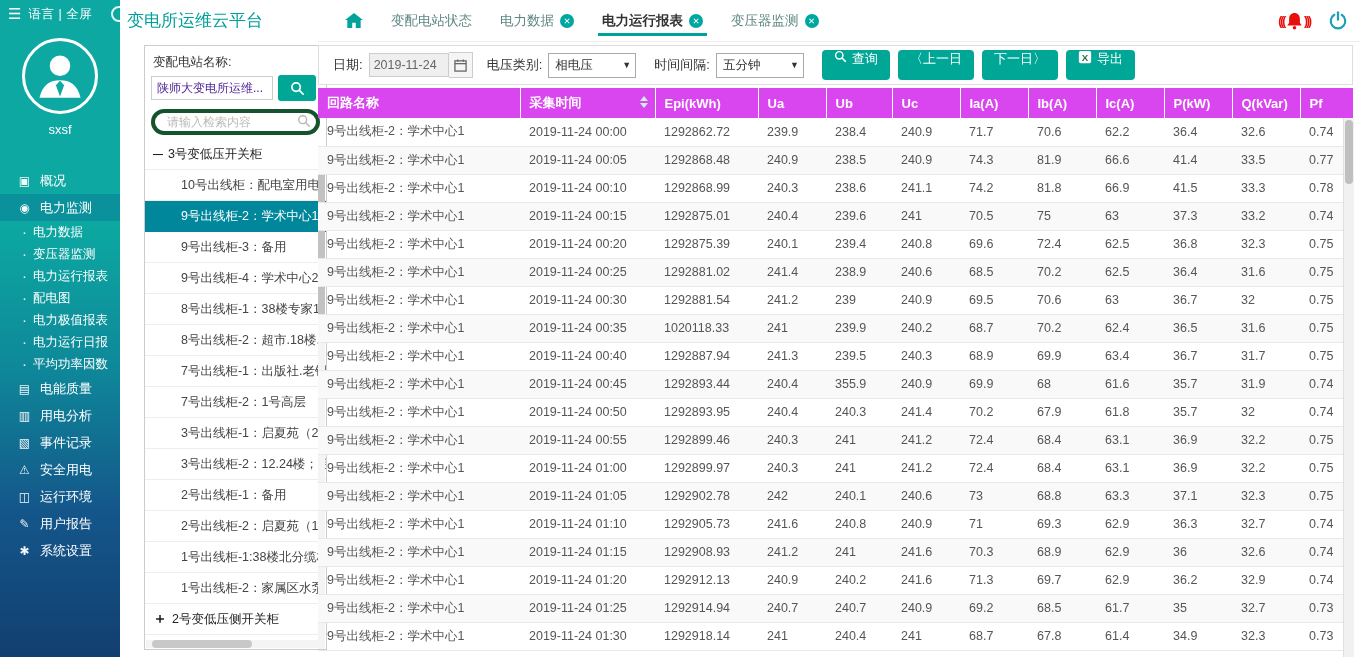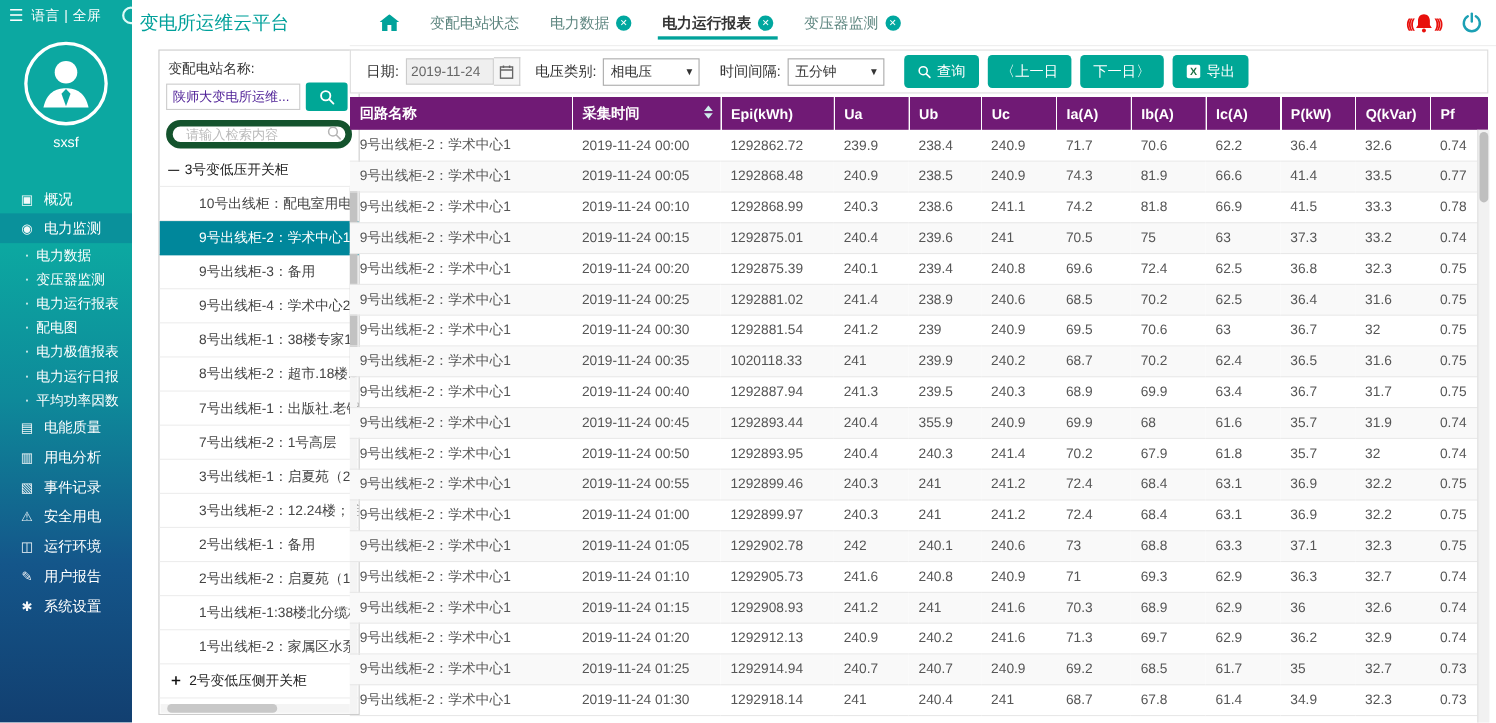--- a/index.html
+++ b/index.html
@@ -26,21 +26,21 @@
   
   .app-title{position:absolute;left:127px;top:9px;font-size:17px;color:#00A09A;white-space:nowrap;}
 
   
   .station-panel{position:absolute;left:144px;top:45px;width:183px;height:605px;border:1px solid #ccc;background:#fff;box-sizing:border-box;overflow:hidden;}
   .sp-label{font-size:12.5px;color:#333;padding:8px 8px 4px 8px;}
   .sp-row{display:flex;align-items:center;padding:0 6px;gap:5px;}
   .sp-input{width:122px;height:24px;border:1px solid #ccc;font-size:12px;color:#4c1d95;padding:0 5px;box-sizing:border-box;}
   .sp-search-btn{width:38px;height:26px;background:#00A796;border:none;border-radius:3px;cursor:pointer;display:flex;align-items:center;justify-content:center;}
   .sp-quick{position:relative;margin:8px 6px 4px 6px;}
-  .sp-quick-input{width:100%;height:26px;border:6px solid #14532d;border-radius:13px;font-size:12px;color:#555;padding:0 26px 0 12px;box-sizing:border-box;}
+  .sp-quick-input{width:100%;height:26px;border:4px solid #14532d;border-radius:13px;font-size:12px;color:#555;padding:0 26px 0 12px;box-sizing:border-box;}
   .sp-quick-input::placeholder{color:#bbb;}
   .sp-quick-icon{position:absolute;right:9px;top:5px;}
   .tree{margin-top:4px;}
   .tree-row{height:30px;display:flex;align-items:center;font-size:12.5px;color:#444;border-bottom:1px solid #ededed;white-space:nowrap;overflow:hidden;cursor:pointer;}
   .tree-group{padding-left:8px;color:#222;}
   .tree-toggle{font-weight:bold;font-size:14px;margin-right:5px;color:#111;}
   .tree-item{padding-left:36px;}
   .tree-row.selected{background:#00879B;color:#fff;border-bottom-color:#00879B;}
   .tree-vscroll{position:absolute;right:1px;top:122px;width:7px;height:520px;background:#f4f4f4;}
   .tree-vthumb{position:absolute;left:0;top:0;width:7px;height:175px;background:#c2c2c2;border-radius:3px;}
@@ -61,26 +61,26 @@
   .power-btn{cursor:pointer;display:flex;align-items:center;}
 
   
   .filterbar{position:absolute;left:318px;top:45px;width:1035px;height:40px;border:1px solid #ddd;background:#fff;box-sizing:border-box;display:flex;align-items:center;padding-left:14px;}
   .f-label{font-size:13px;color:#333;margin-right:6px;white-space:nowrap;}
   .date-input{width:80px;height:24px;border:1px solid #ccc;background:#efefef;color:#666;font-size:12.5px;padding:0 4px;box-sizing:border-box;}
   .cal-btn{width:24px;height:26px;border:1px solid #ccc;background:#f5f5f5;border-left:none;cursor:pointer;display:flex;align-items:center;justify-content:center;padding:0;}
   .sel{position:relative;width:88px;height:25px;border:1px solid #aaa;background:#fff;font-size:12.5px;color:#333;display:flex;align-items:center;padding:0 18px 0 6px;box-sizing:border-box;cursor:pointer;margin-right:18px;white-space:nowrap;}
   .sel .caret{position:absolute;right:4px;top:6px;font-size:9px;color:#333;}
   .gap{width:14px;}
-  .btn{height:30px;background:#00A796;color:#fff;border:none;border-radius:4px;font-size:13px;padding:0 12px;margin-right:8px;cursor:pointer;display:flex;align-items:center;gap:5px;white-space:nowrap;font-family:inherit;}
+  .btn{height:30px;background:#00A796;color:#fff;border:none;border-radius:4px;font-size:13px;padding:0 12px;margin-right:8px;cursor:pointer;display:flex;align-items:flex-start;gap:5px;white-space:nowrap;font-family:inherit;}
 
   
   .table-wrap{position:absolute;left:318px;top:88px;width:1035px;height:562px;}
   table.data{border-collapse:collapse;table-layout:fixed;width:1035px;}
-  table.data th{background:#701a75;color:#fff;font-size:13px;font-weight:bold;text-align:left;height:30px;padding:0 0 0 9px;border-right:1px solid rgba(255,255,255,.9);position:relative;white-space:nowrap;overflow:hidden;box-sizing:border-box;}
+  table.data th{background:#d946ef;color:#fff;font-size:13px;font-weight:bold;text-align:left;height:30px;padding:0 0 0 9px;border-right:1px solid rgba(255,255,255,.9);position:relative;white-space:nowrap;overflow:hidden;box-sizing:border-box;}
   table.data td{font-size:12.5px;color:#555;height:28px;padding:0 0 0 9px;border-bottom:1px solid #e8e8e8;white-space:nowrap;overflow:hidden;box-sizing:border-box;}
   table.data tr:nth-child(even) td{background:#f9f9f9;}
   .sort-wrap{position:absolute;right:7px;top:8px;display:flex;flex-direction:column;gap:2px;cursor:pointer;}
   .sort-up{width:0;height:0;border-left:4px solid transparent;border-right:4px solid transparent;border-bottom:5px solid #cfeceb;}
   .sort-down{width:0;height:0;border-left:4px solid transparent;border-right:4px solid transparent;border-top:5px solid #cfeceb;}
   .tbl-vscroll{position:absolute;right:-1px;top:30px;bottom:-12px;width:10px;background:#f1f1f1;border-left:1px solid #e0e0e0;}
   .tbl-vthumb{position:absolute;left:1px;top:2px;width:8px;height:64px;background:#bfbfbf;border-radius:4px;}
 </style>
 </head>
 <body>

